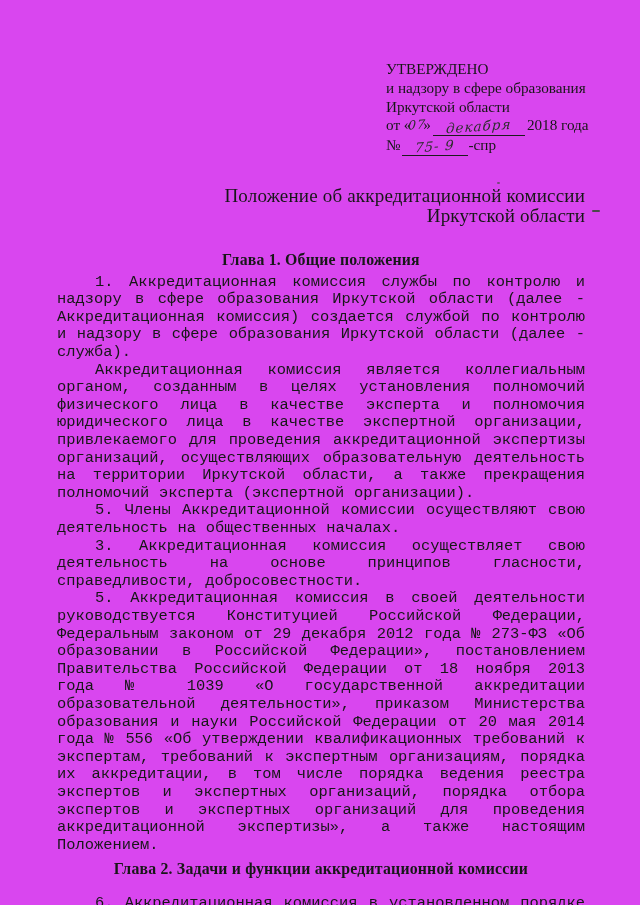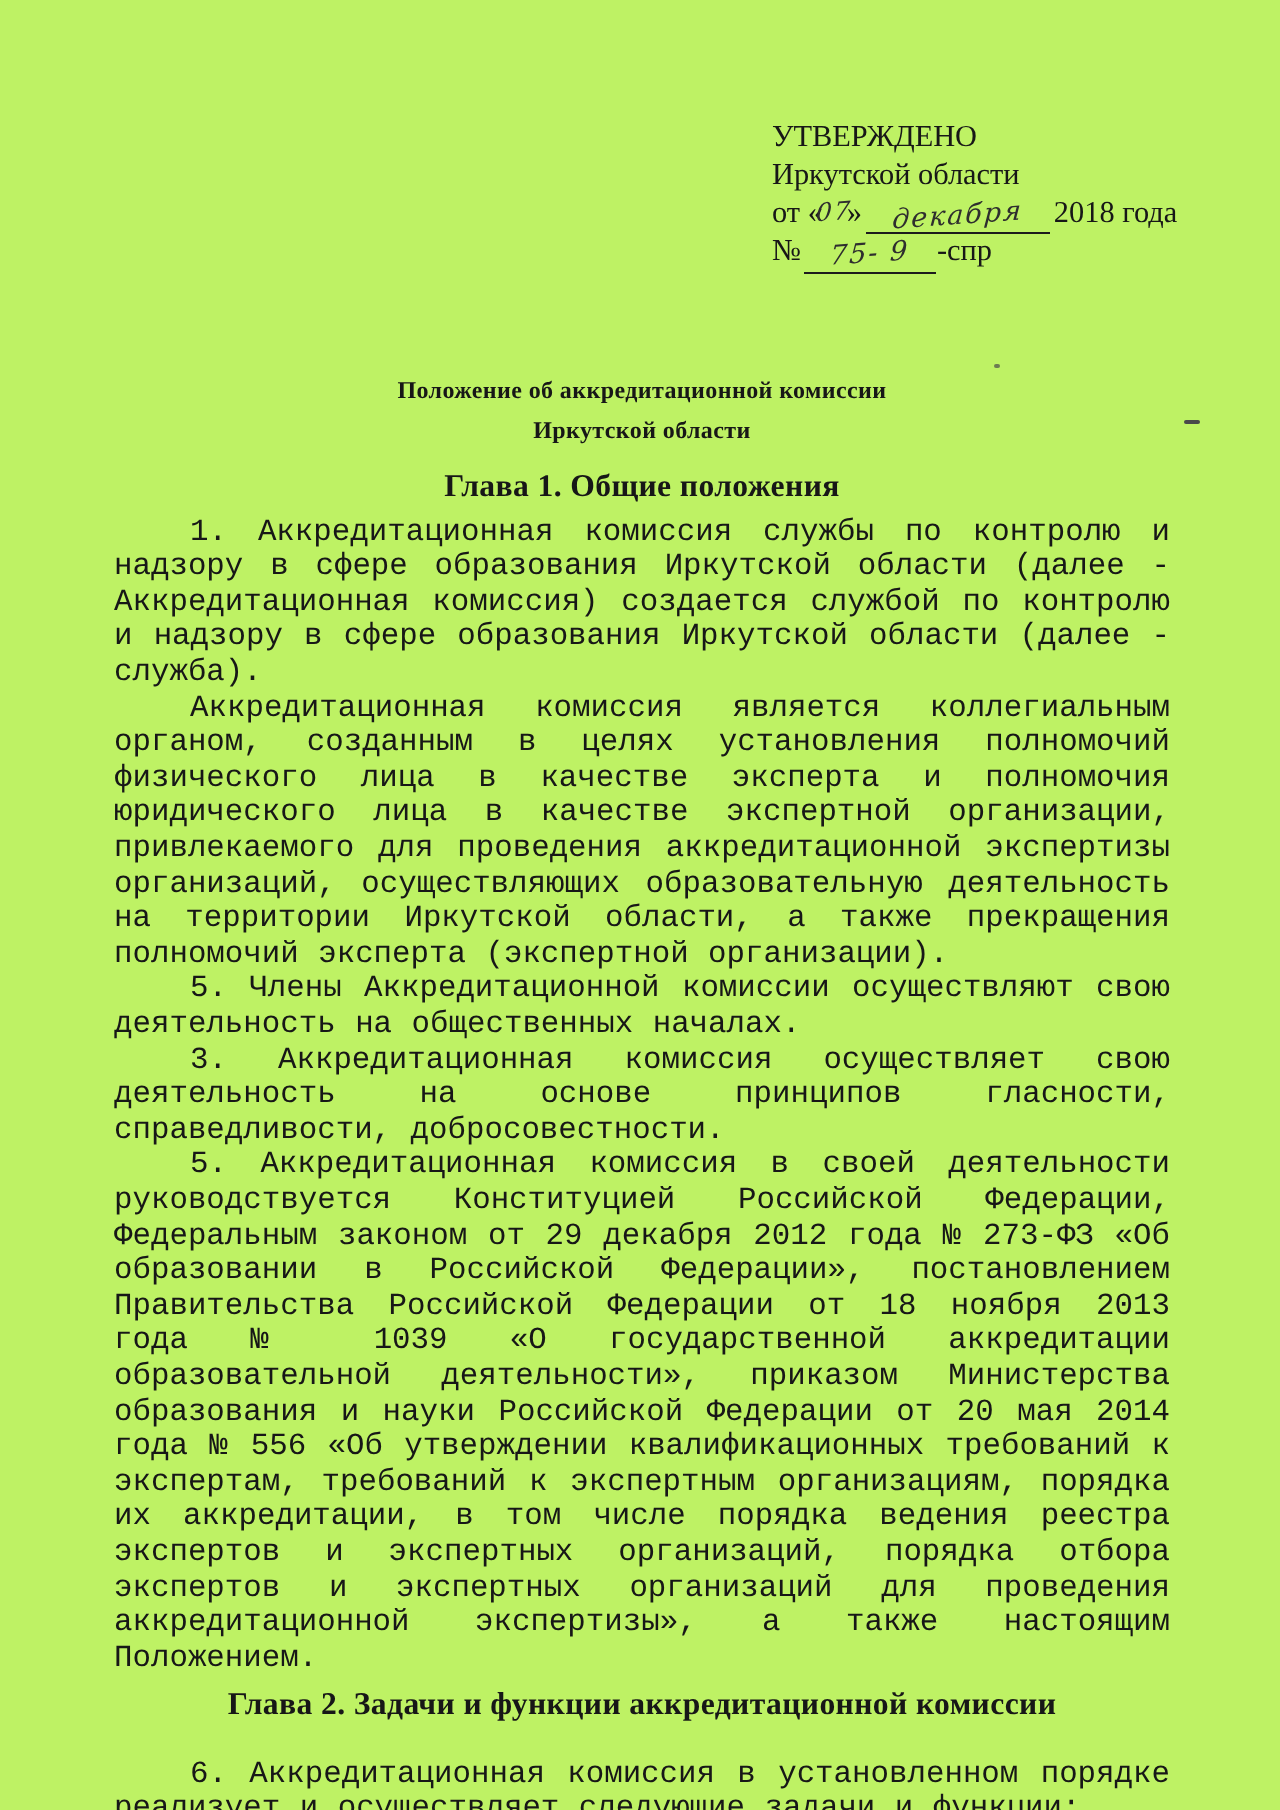--- a/index.html
+++ b/index.html
@@ -7,21 +7,21 @@
     width: 640px; height: 905px;
     background: #ffffff;
     font-family: "Liberation Serif", "DejaVu Serif", serif;
     color: #171717;
     overflow: hidden;
     position: relative;
   }
   .page {
     position: relative;
     width: 640px; height: 905px;
-    background: #bef264;
+    background: #d946ef;
   }
   
   .approval {
     position: absolute;
     left: 386px; top: 60px;
     width: 236px;
     font-size: 15.2px;
     line-height: 18.8px;
     white-space: nowrap;
   }
@@ -45,34 +45,34 @@
     top: 1px;
   }
   .hw-day { margin: 0 -3px; top: -1px; font-size: 12.5px; }
   
   .content {
     position: absolute;
     left: 57px; top: 186px;
     width: 528px;
   }
   .doc-title {
-    text-align: center;
-    font-weight: bold;
-    font-size: 12px;
+    text-align: right;
+    font-weight: normal;
+    font-size: 19px;
     line-height: 19.6px;
     letter-spacing: 0.2px;
   }
   .chapter-heading {
     text-align: center;
     font-weight: bold;
     font-size: 15.8px;
     line-height: 19.5px;
     letter-spacing: 0.2px;
   }
-  .ch1-heading { margin-top: 9px; margin-bottom: 4px; }
+  .ch1-heading { margin-top: 25px; margin-bottom: 4px; }
   .ch2-heading { margin-top: 5px;  margin-bottom: 16px; }
   .body-text p {
     text-align: justify;
     text-indent: 38px;
     font-size: 15.4px;
     line-height: 17.6px;
     word-spacing: 0.5px;
     font-family: Liberation Mono, monospace;
   }
   
@@ -87,20 +87,21 @@
 </head>
 <body>
 
 <div class="page">
 
   <div class="speck speck-1"></div>
   <div class="speck speck-2"></div>
 
   <div class="approval">
     <div>УТВЕРЖДЕНО</div>
+    <div>и надзору в сфере образования</div>
     <div>Иркутской области</div>
     <div>
       <span>от «</span><span class="hw hw-day">07</span><span>»</span><span class="blank blank-month"><span class="hw">декабря</span></span><span>2018 года</span>
     </div>
     <div>
       <span>№</span><span class="blank blank-num"><span class="hw">75- 9</span></span><span>-спр</span>
     </div>
   </div>
 
   <div class="content">

